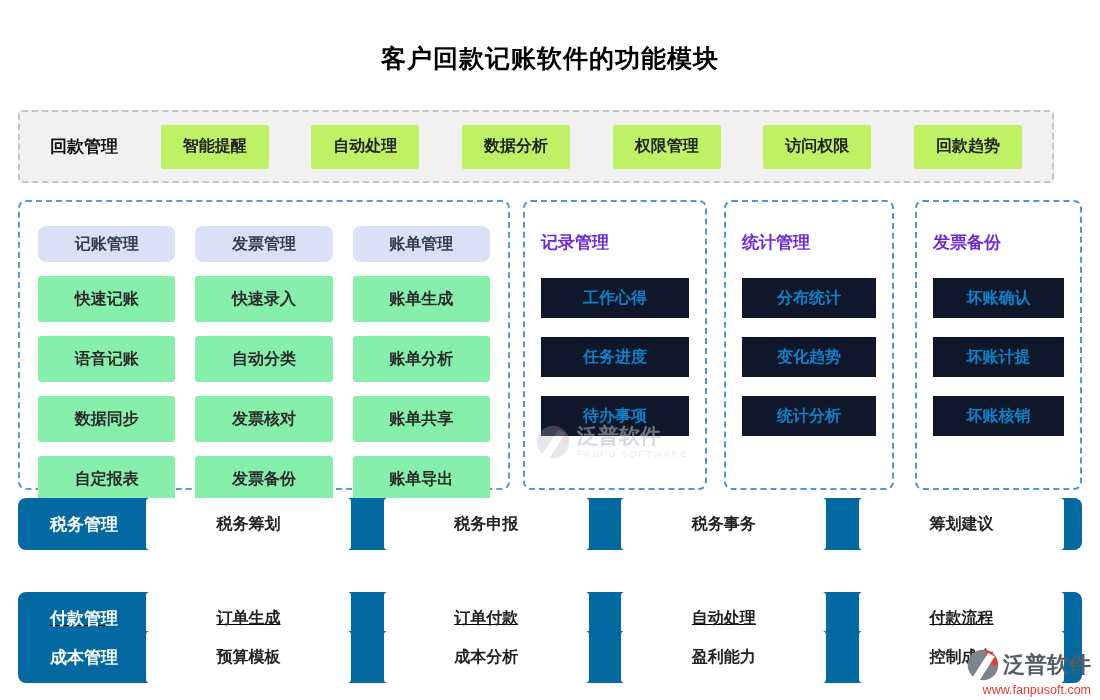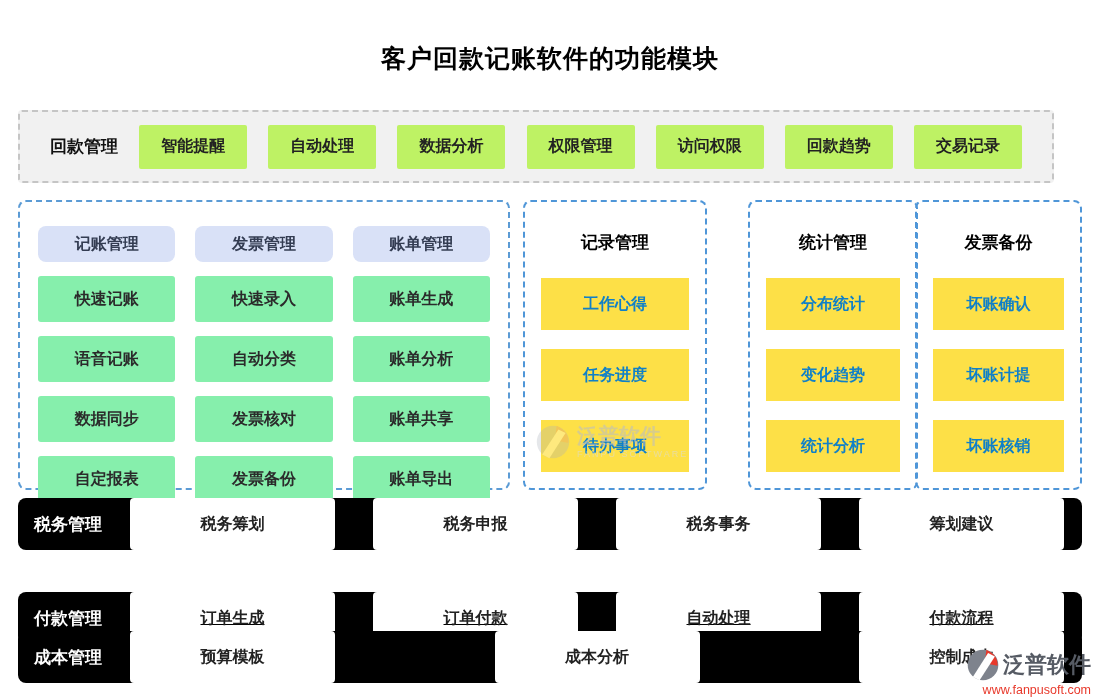--- a/index.html
+++ b/index.html
@@ -39,36 +39,36 @@
     height:46px;background:#86efac;border-radius:3px;
     display:flex;align-items:center;justify-content:center;
     font-size:16px;font-weight:bold;color:#2b2b2b;white-space:nowrap;
   }
   
   .panel-mid{
     position:absolute;top:200px;height:290px;box-sizing:border-box;
     border:2px dashed #4f96d8;border-radius:8px;padding:26px 16px 0;
   }
   .panel-mid-b{left:523px;width:184px;}
-  .panel-mid-c{left:748px;width:170px;}
+  .panel-mid-c{left:724px;width:170px;}
   .panel-mid-d{left:915px;width:167px;}
   .mid-header{
-    height:30px;line-height:30px;margin-bottom:20px;text-align:center;
-    font-size:17px;font-weight:bold;color:#000000;white-space:nowrap;
+    height:30px;line-height:30px;margin-bottom:20px;
+    font-size:17px;font-weight:bold;color:#6d28d9;white-space:nowrap;
   }
   .chip-blue{
-    height:52px;margin-bottom:12px;background:#fde047;
+    height:40px;margin-bottom:12px;background:#0f172a;
     display:flex;align-items:center;justify-content:center;
     font-size:16px;font-weight:bold;color:#1080c8;white-space:nowrap;margin-top:19px;
   }
   
   .bbar{
     position:absolute;left:18px;width:1064px;height:52px;box-sizing:border-box;
-    background:#000000;border-radius:8px;
-    display:flex;align-items:center;padding:0 18px 0 16px;
+    background:#0369a1;border-radius:8px;
+    display:flex;align-items:center;padding:0 18px 0 32px;
   }
   .bbar-1{top:498px;} .bbar-2{top:592px;text-decoration:underline;} .bbar-3{top:631px;}
   .bbar-label{color:#fff;font-size:17px;font-weight:bold;width:96px;flex:none;white-space:nowrap;}
   .bbar-chips{flex:1;display:flex;justify-content:space-between;}
   .chip-bar{
     width:205px;height:52px;background:#fff;border-radius:4px;
     display:flex;align-items:center;justify-content:center;
     font-size:16px;font-weight:bold;color:#222;white-space:nowrap;
   }
   
@@ -95,21 +95,20 @@
   <div class="page-title">客户回款记账软件的功能模块</div>
 
   <div class="topbar">
     <div class="topbar-label">回款管理</div>
     <div class="chip-white">智能提醒</div>
     <div class="chip-white">自动处理</div>
     <div class="chip-white">数据分析</div>
     <div class="chip-white">权限管理</div>
     <div class="chip-white">访问权限</div>
     <div class="chip-white">回款趋势</div>
-    <div class="chip-white">交易记录</div>
   </div>
 
   <div class="panel-left">
     <div class="chip-hdr">记账管理</div>
     <div class="chip-hdr">发票管理</div>
     <div class="chip-hdr">账单管理</div>
 
     <div class="chip-gray">快速记账</div>
     <div class="chip-gray">快速录入</div>
     <div class="chip-gray">账单生成</div>
@@ -166,20 +165,21 @@
       <div class="chip-bar">自动处理</div>
       <div class="chip-bar">付款流程</div>
     </div>
   </div>
 
   <div class="bbar bbar-3">
     <div class="bbar-label">成本管理</div>
     <div class="bbar-chips">
       <div class="chip-bar">预算模板</div>
       <div class="chip-bar">成本分析</div>
+      <div class="chip-bar">盈利能力</div>
       <div class="chip-bar">控制成本</div>
     </div>
   </div>
 
   <div class="wm-center">
     <svg class="wm-logo" viewBox="0 0 40 40">
       <circle cx="20" cy="20" r="18" fill="#aab0ba"></circle>
       <path d="M24 2 C33 6 38 13 37 21 L22 18 Z" fill="#d98a80"></path>
       <path d="M8 34 L26 6 L34 10 L16 38 Z" fill="#ffffff"></path>
     </svg>

